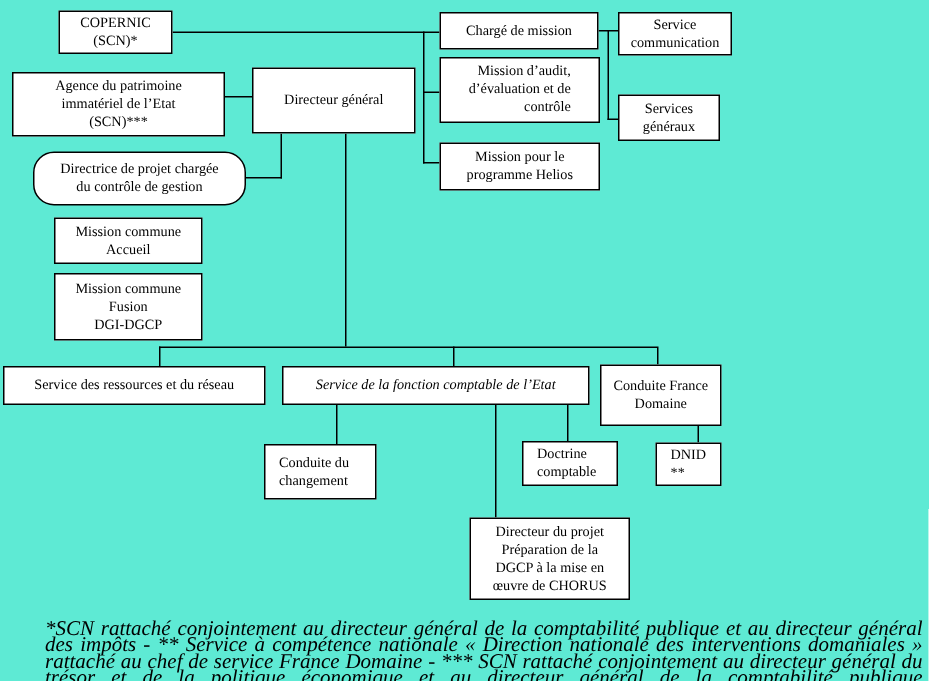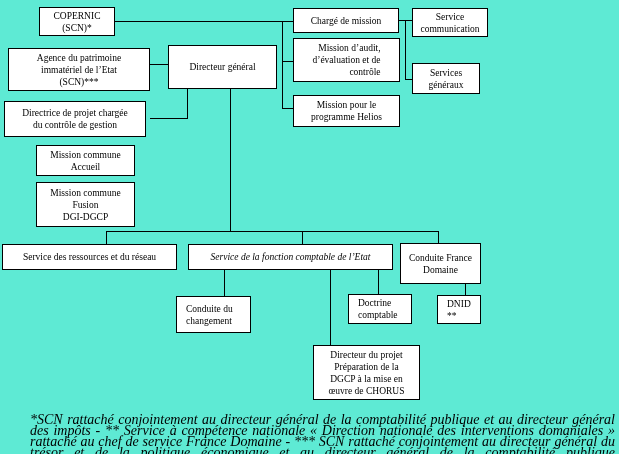--- a/index.html
+++ b/index.html
@@ -89,21 +89,21 @@
 
   <div class="box" style="left:168px; top:45px; width:109px; height:44px;">Directeur général</div>
 
   <div class="box" style="left:293px; top:38px; width:107px; height:44px;text-align:right;">Mission d’audit,
 d’évaluation et de
 contrôle</div>
 
   <div class="box" style="left:412px; top:63px; width:68px; height:31px;">Services
 généraux</div>
 
-  <div class="box" style="left:4px; top:101px; width:142px; height:36px;">Directrice de projet chargée
+  <div class="box" style="left:22px; top:101px; width:142px; height:36px;border-radius:14px;">Directrice de projet chargée
 du contrôle de gestion</div>
 
   <div class="box" style="left:293px; top:95px; width:107px; height:32px;">Mission pour le
 programme Helios</div>
 
   <div class="box" style="left:36px; top:145px; width:99px; height:31px;">Mission commune
 Accueil</div>
 
   <div class="box" style="left:36px; top:182px; width:99px; height:45px;">Mission commune
 Fusion

